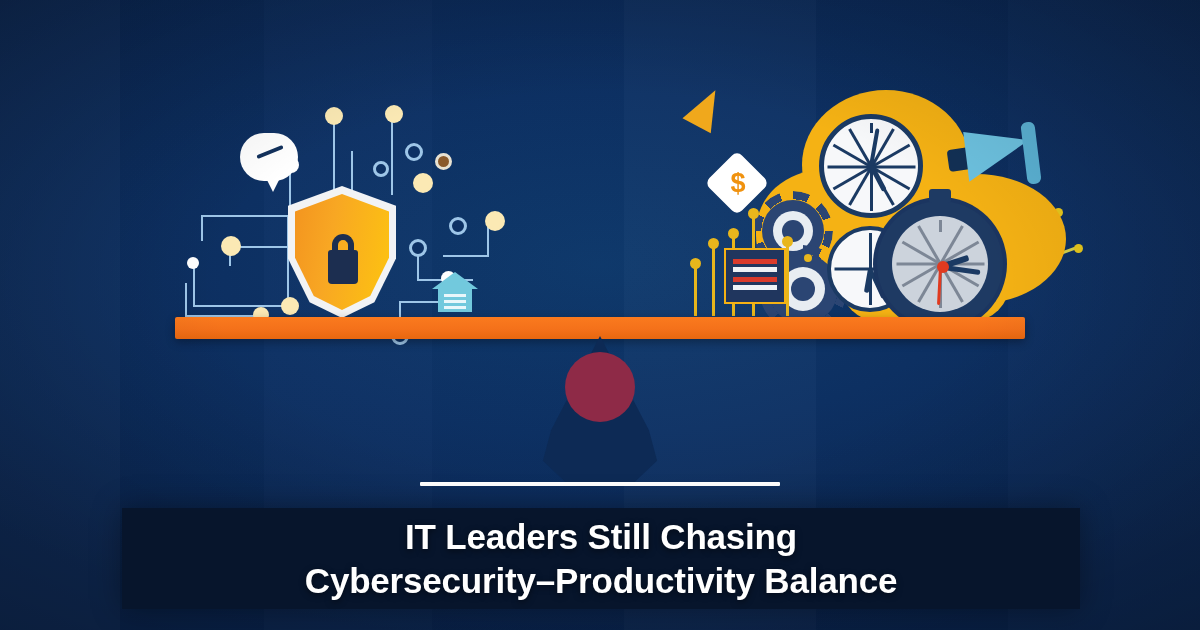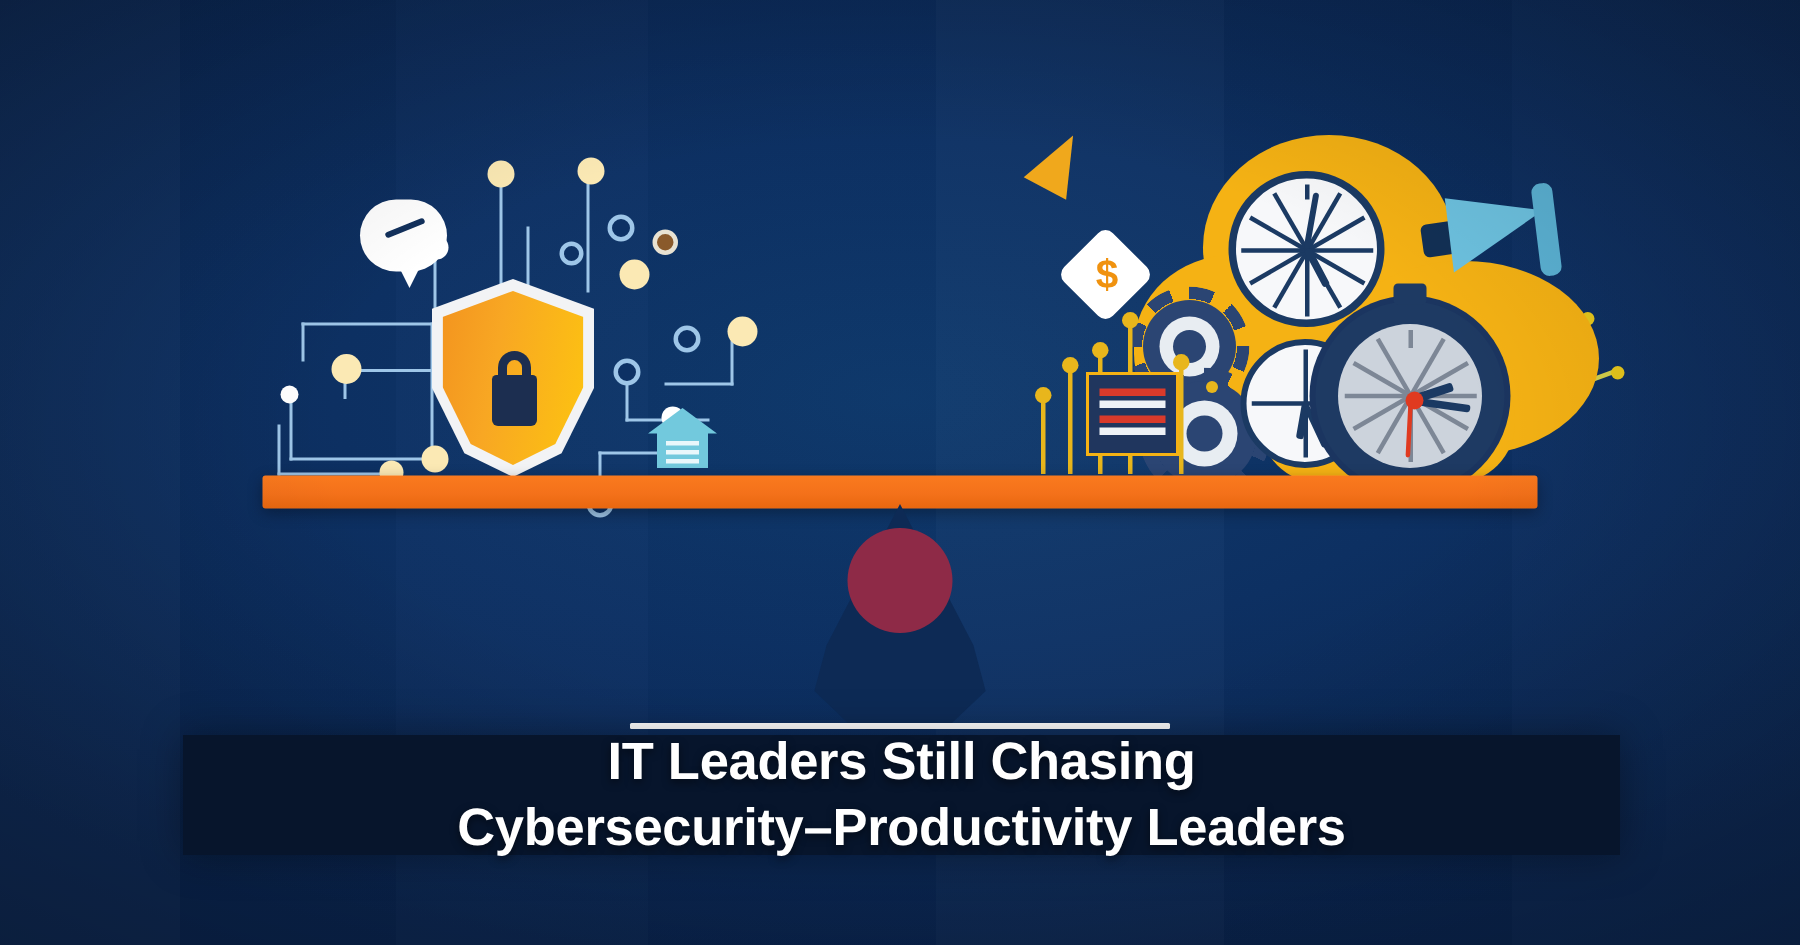--- a/index.html
+++ b/index.html
@@ -190,21 +190,21 @@
     left:290px;top:178px;width:0;height:0;
     border-left:16px solid transparent;border-right:16px solid transparent;
     border-bottom:40px solid #f0a81c;transform:rotate(28deg);
   }
 
   
   #divider{
     left:420px;top:482px;width:360px;height:4px;background:#ffffff;border-radius:1px;
   }
   #caption-bar{
-    left:122px;top:490px;width:958px;height:80px;
+    left:122px;top:508px;width:958px;height:101px;
     background:#07152c;
     box-shadow:0 0 28px rgba(0,0,0,.35);
   }
   #caption-title{
     position:absolute;inset:0;
     display:flex;flex-direction:column;align-items:center;justify-content:center;
     color:#ffffff;
     font:bold 35px/44px "Liberation Sans", sans-serif;
     letter-spacing:-.2px;text-align:center;
     text-shadow:0 2px 6px rgba(0,0,0,.5);
@@ -378,17 +378,17 @@
   <div id="fulcrum-tri" class="abs"></div>
   <div id="fulcrum-ball" class="abs"></div>
 
   <div id="vignette" class="abs"></div>
 
   <div id="divider" class="abs"></div>
 
   <div id="caption-bar" class="abs">
     <div id="caption-title">
       <span>IT Leaders Still Chasing</span>
-      <span>Cybersecurity–Productivity Leaders</span>
+      <span>Cybersecurity–Productivity Balance</span>
     </div>
   </div>
 
 </div>
 
 </body></html>

